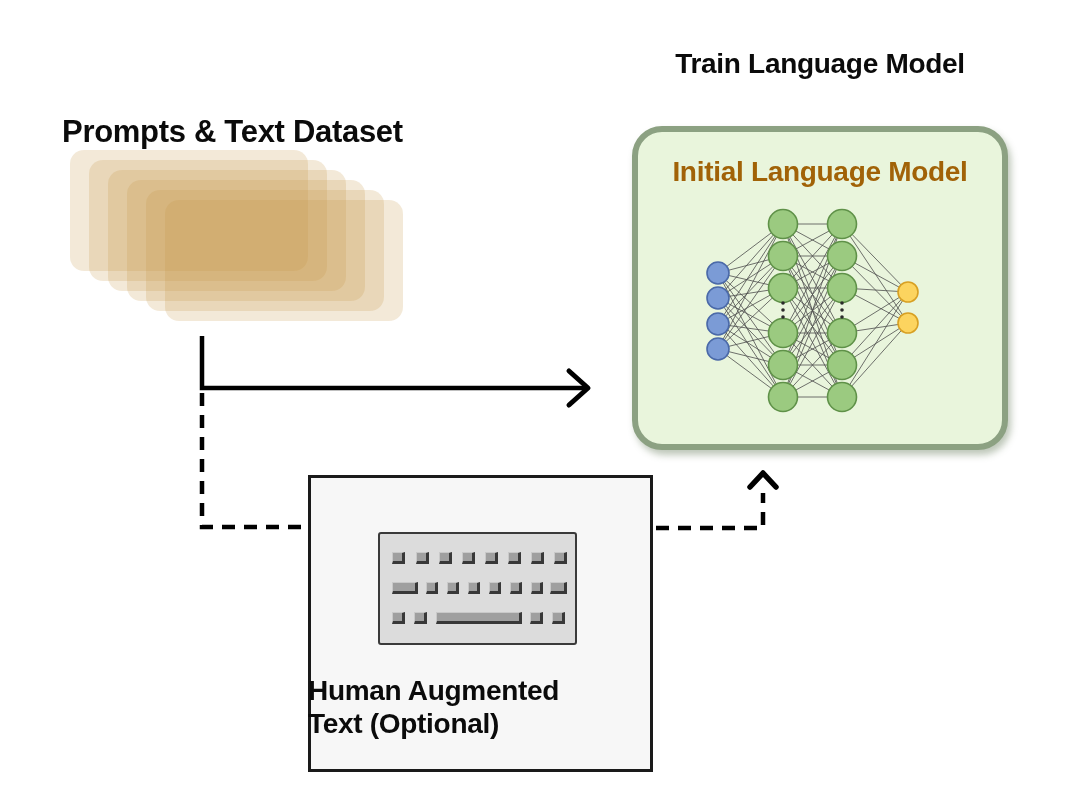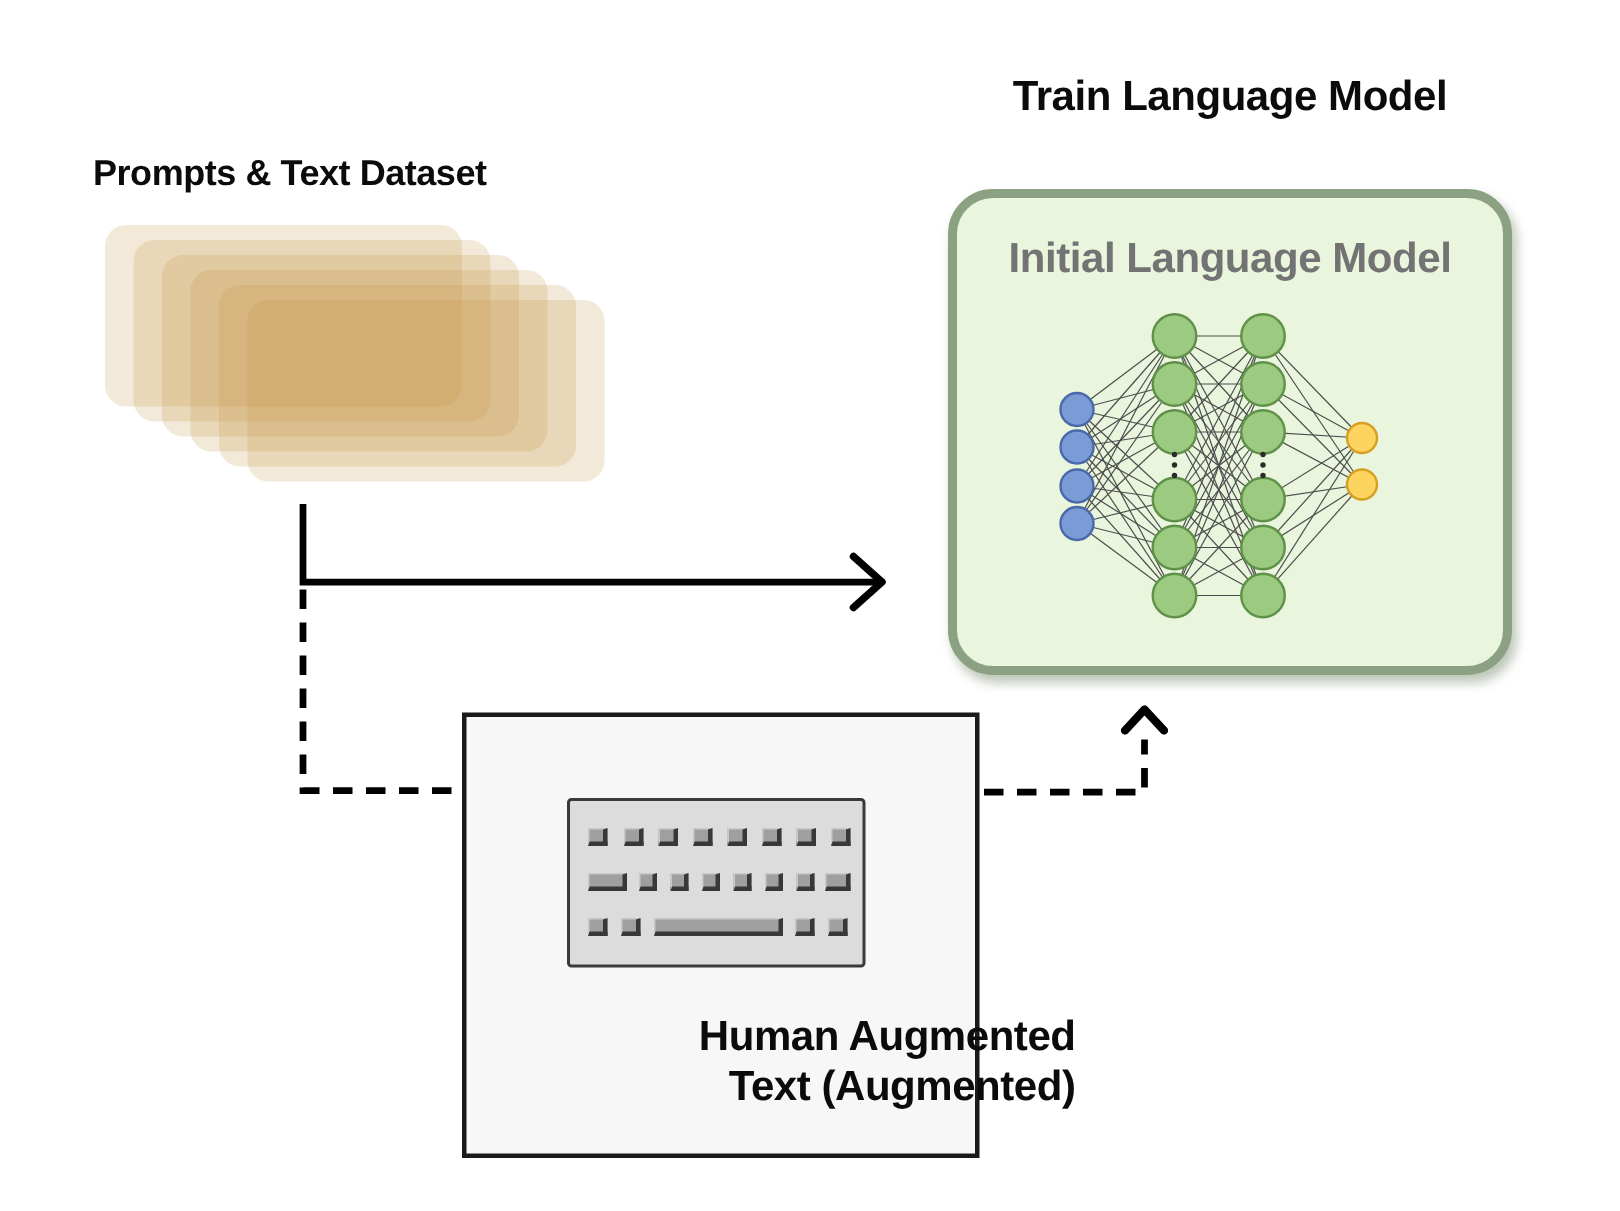--- a/index.html
+++ b/index.html
@@ -17,51 +17,51 @@
   .arrows{position:absolute;left:0;top:0;pointer-events:none;}
 
   
   .train-box{
     position:absolute;left:632px;top:126px;width:376px;height:324px;
     box-sizing:border-box;border:6px solid #8CA182;border-radius:30px;
     background:#E9F5DC;box-shadow:3px 5px 7px rgba(110,130,100,0.45);
   }
   .train-box h2{
     position:absolute;left:0;right:0;top:24px;margin:0;text-align:center;
-    font-size:28px;font-weight:700;letter-spacing:-0.3px;color:#737373;
+    font-size:28px;font-weight:700;letter-spacing:-0.3px;color:#a16207;
   }
   .net-svg{position:absolute;left:0;top:0;width:364px;height:312px;}
 
   
   .human-box{
     position:absolute;left:308px;top:475px;width:345px;height:297px;
     box-sizing:border-box;border:3px solid #1A1A1A;background:#F7F7F7;
   }
   .human-label{
-    position:absolute;left:308px;top:674px;width:409px;text-align:right;
+    position:absolute;left:308px;top:674px;width:409px;text-align:left;
     font-weight:700;font-size:28px;line-height:33px;letter-spacing:-0.3px;
   }
 
   
   .keyboard{
     position:absolute;left:378px;top:532px;width:199px;height:113px;
     box-sizing:border-box;background:#DCDCDC;border:2px solid #3A3A3A;border-radius:3px;
   }
   .key{
     position:absolute;height:12px;background:#9F9F9F;box-sizing:border-box;
     border-top:1px solid #C9C9C9;border-left:1px solid #C9C9C9;
     border-right:3px solid #383838;border-bottom:3px solid #383838;
   }
 </style>
 </head>
 <body>
 
 <div class="canvas">
 
-  <div class="lbl" style="left:62px;top:102px;font-size:24px;white-space:nowrap;">Prompts &amp; Text Dataset</div>
+  <div class="lbl" style="left:62px;top:114px;font-size:31px;white-space:nowrap;">Prompts &amp; Text Dataset</div>
 
   <div class="card-stack">
       <div class="card" style="left: 0px; top: 0px; background: rgba(196, 152, 70, 0.21);"></div>
       <div class="card" style="left: 19px; top: 10px; background: rgba(196, 152, 70, 0.21);"></div>
       <div class="card" style="left: 38px; top: 20px; background: rgba(196, 152, 70, 0.21);"></div>
       <div class="card" style="left: 57px; top: 30px; background: rgba(196, 152, 70, 0.21);"></div>
       <div class="card" style="left: 76px; top: 40px; background: rgba(196, 152, 70, 0.21);"></div>
       <div class="card" style="left: 95px; top: 50px; background: rgba(196, 152, 70, 0.21);"></div>
     </div>
 
@@ -202,16 +202,16 @@
       <div class="key" style="left: 151px; top: 48px; width: 12px;"></div>
       <div class="key" style="left: 170px; top: 48px; width: 17px;"></div>
       <div class="key" style="left: 12px; top: 78px; width: 13px;"></div>
       <div class="key" style="left: 34px; top: 78px; width: 13px;"></div>
       <div class="key" style="left: 56px; top: 78px; width: 86px;"></div>
       <div class="key" style="left: 150px; top: 78px; width: 13px;"></div>
       <div class="key" style="left: 172px; top: 78px; width: 13px;"></div>
     </div>
   <div class="human-label">
     <span>Human Augmented</span><br>
-    <span>Text (Augmented)</span>
+    <span>Text (Optional)</span>
   </div>
 
 </div>
 
 </body></html>

